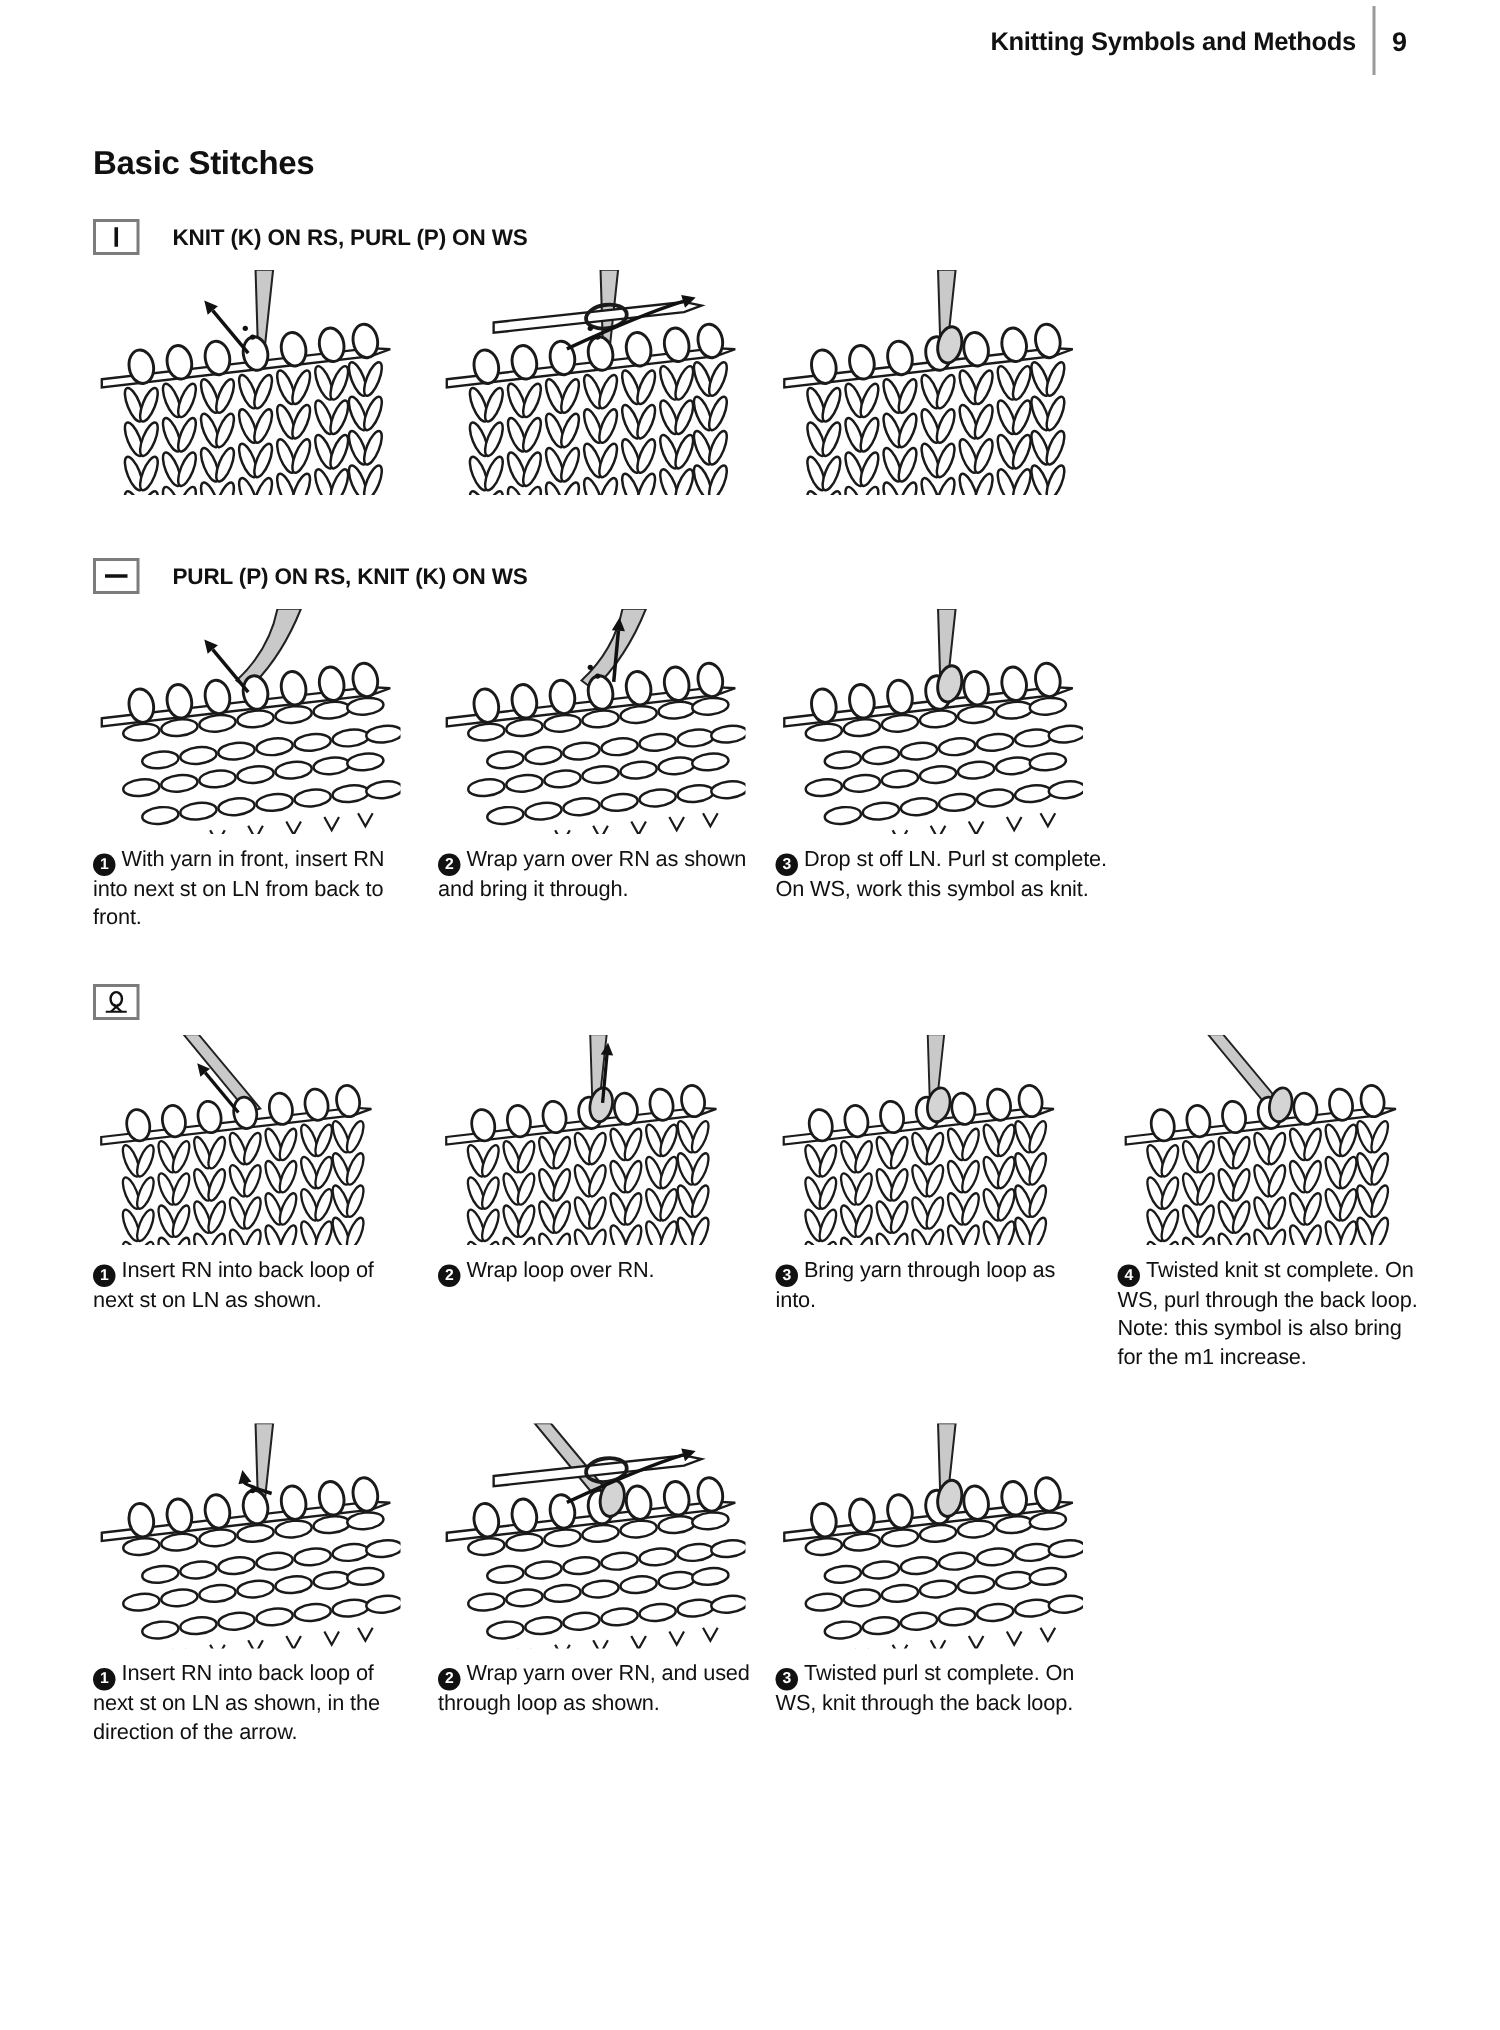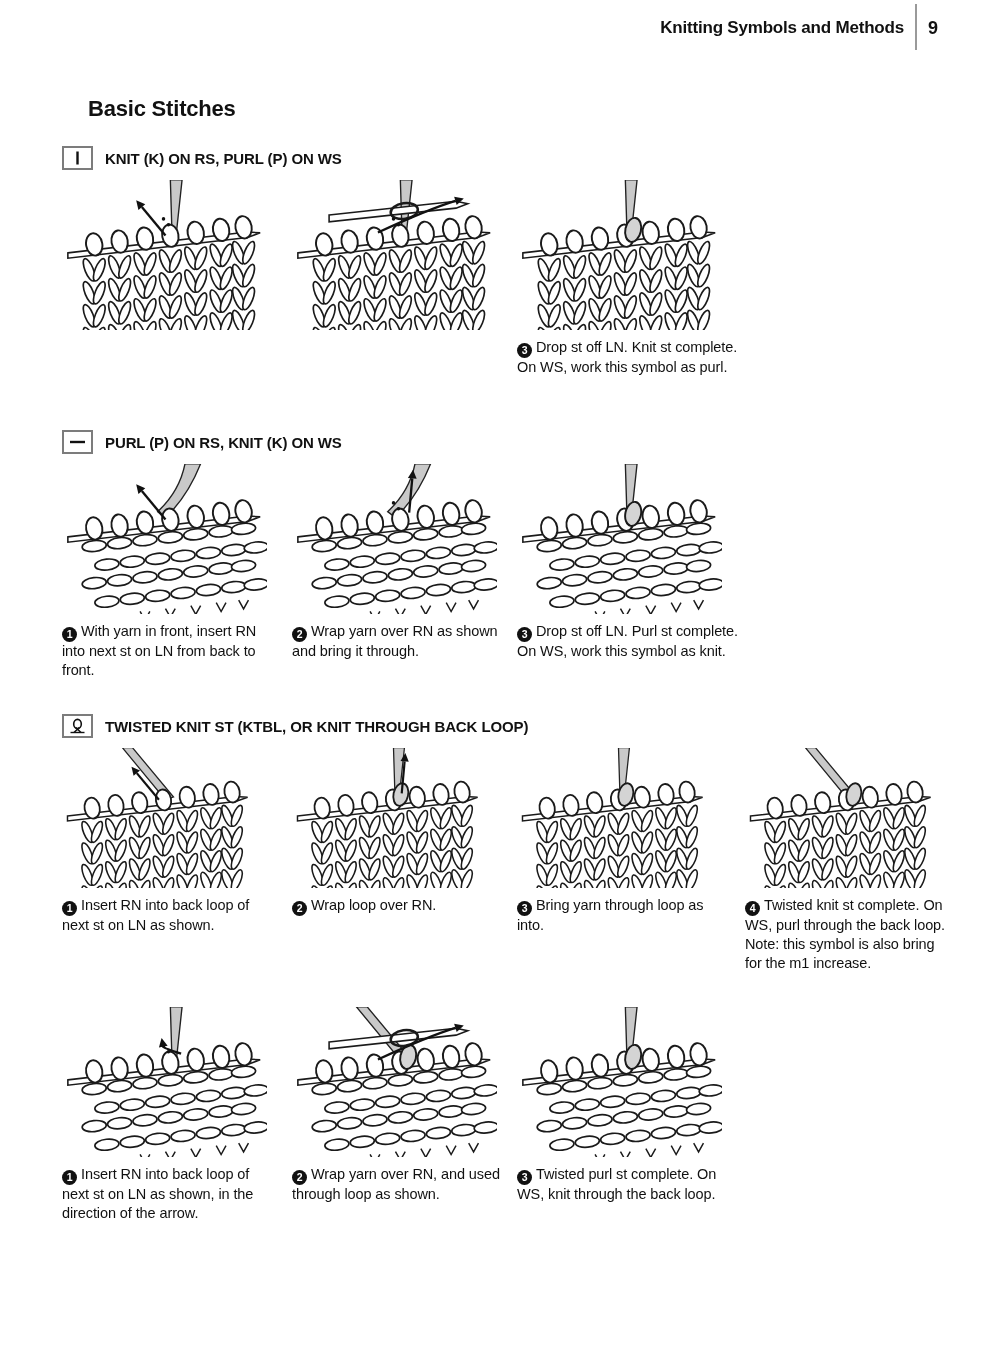--- a/index.html
+++ b/index.html
@@ -15,32 +15,32 @@
   
   .runhead{
     display:flex;justify-content:flex-end;align-items:flex-start;
     padding:18px 62px 0 62px;height:28px;
   }
   .runhead .rh-title{font-size:17px;font-weight:bold;letter-spacing:-.2px;}
   .runhead .rh-div{width:2px;height:46px;background:#9a9a9a;margin:0 11px;align-self:flex-start;margin-top:-14px;}
   .runhead .rh-page{font-size:18px;font-weight:bold;}
   
   h1.page-title{
-    margin:50px 0 0 88px;
+    margin:50px 0 0 62px;
     font-size:22px;font-weight:bold;letter-spacing:-.2px;
   }
   
   main{display:block;margin:24px 62px 0 62px;}
   section.stitch{margin:0 0 34px 0;}
   .sec-head{display:flex;align-items:center;margin:0 0 10px 0;}
   .sym-box{
     width:27px;height:20px;border:2px solid #7c7c7c;background:#fff;
     display:flex;align-items:center;justify-content:center;flex:0 0 auto;
   }
-  .sec-title{margin-left:12px;font-size:15px;font-weight:bold;letter-spacing:-.1px;}
+  .sec-title{margin-left:22px;font-size:15px;font-weight:bold;letter-spacing:-.1px;}
   .panels{display:grid;}
   .panels.cols-3{grid-template-columns:230px 225px 245px;}
   .panels.cols-4{grid-template-columns:230px 225px 228px 217px;}
   figure.step{margin:0;padding:0;}
   .illo{display:block;margin:0 0 8px 0;}
   figcaption{
     font-size:14.5px;line-height:19px;letter-spacing:-.1px;
     padding-right:16px;min-height:58px;
   }
   .badge{
@@ -283,21 +283,20 @@
               <path d="M111 -2 L123 -2 L117 54 L112.5 47 Z" fill="#c9c9c9" stroke="#222" stroke-width="1.4"></path>
               <ellipse cx="33" cy="64.205" rx="8.3" ry="11.5" fill="#fff" stroke="#1a1a1a" stroke-width="2" transform="rotate(-10 33 64.205)"></ellipse>
               <ellipse cx="59" cy="61.215" rx="8.3" ry="11.5" fill="#fff" stroke="#1a1a1a" stroke-width="2" transform="rotate(-10 59 61.215)"></ellipse>
               <ellipse cx="85" cy="58.224999999999994" rx="8.3" ry="11.5" fill="#fff" stroke="#1a1a1a" stroke-width="2" transform="rotate(-10 85 58.224999999999994)"></ellipse>
               <ellipse cx="111" cy="55.235" rx="8.3" ry="11.5" fill="#fff" stroke="#1a1a1a" stroke-width="2" transform="rotate(-10 111 55.235)"></ellipse>
               <ellipse cx="137" cy="52.245" rx="8.3" ry="11.5" fill="#fff" stroke="#1a1a1a" stroke-width="2" transform="rotate(-10 137 52.245)"></ellipse>
               <ellipse cx="163" cy="49.254999999999995" rx="8.3" ry="11.5" fill="#fff" stroke="#1a1a1a" stroke-width="2" transform="rotate(-10 163 49.254999999999995)"></ellipse>
               <ellipse cx="186" cy="46.61" rx="8.3" ry="11.5" fill="#fff" stroke="#1a1a1a" stroke-width="2" transform="rotate(-10 186 46.61)"></ellipse>
               <ellipse cx="119" cy="49.315" rx="8" ry="12.5" fill="#d4d4d4" stroke="#1a1a1a" stroke-width="2" transform="rotate(12 119 49.315)"></ellipse>
             </svg>
-            <figcaption><span class="badge">3</span><span>Drop st off LN. Knit st complete. On WS, work this symbol as purl.</span></figcaption>
           </figure>
         </div>
       </section>
       <section class="stitch">
         <div class="sec-head">
           <span class="sym-box">
             <svg viewBox="0 0 23 16" width="23" height="16">
               <line x1="4" y1="8" x2="19" y2="8" stroke="#111" stroke-width="2.4"></line>
             </svg>
           </span>
@@ -463,21 +462,20 @@
       <section class="stitch">
         <div class="sec-head">
           <span class="sym-box">
             <svg viewBox="0 0 23 16" width="23" height="16">
               <ellipse cx="11.5" cy="6" rx="3.8" ry="4.6" fill="none" stroke="#111" stroke-width="1.6"></ellipse>
               <line x1="9.8" y1="9.6" x2="15" y2="14.5" stroke="#111" stroke-width="1.5"></line>
               <line x1="13.2" y1="9.6" x2="8" y2="14.5" stroke="#111" stroke-width="1.5"></line>
               <line x1="4.5" y1="14.5" x2="18.5" y2="14.5" stroke="#111" stroke-width="1.4"></line>
             </svg>
           </span>
-          <span class="sec-title">TWISTED KNIT ST (KTBL, OR KNIT THROUGH BACK LOOP)</span>
         </div>
         <div class="panels cols-4">
           <figure class="step">
             <svg viewBox="0 0 210 150" width="192" height="140" class="illo">
               <ellipse cx="27.8" cy="90.205" rx="4.2" ry="12.2" fill="#fff" stroke="#1a1a1a" stroke-width="1.7" transform="rotate(-22 27.8 90.205)"></ellipse>
               <ellipse cx="38.2" cy="90.205" rx="4.2" ry="12.2" fill="#fff" stroke="#1a1a1a" stroke-width="1.7" transform="rotate(22 38.2 90.205)"></ellipse>
               <ellipse cx="53.8" cy="87.215" rx="4.2" ry="12.2" fill="#fff" stroke="#1a1a1a" stroke-width="1.7" transform="rotate(-22 53.8 87.215)"></ellipse>
               <ellipse cx="64.2" cy="87.215" rx="4.2" ry="12.2" fill="#fff" stroke="#1a1a1a" stroke-width="1.7" transform="rotate(22 64.2 87.215)"></ellipse>
               <ellipse cx="79.8" cy="84.225" rx="4.2" ry="12.2" fill="#fff" stroke="#1a1a1a" stroke-width="1.7" transform="rotate(-22 79.8 84.225)"></ellipse>
               <ellipse cx="90.2" cy="84.225" rx="4.2" ry="12.2" fill="#fff" stroke="#1a1a1a" stroke-width="1.7" transform="rotate(22 90.2 84.225)"></ellipse>

